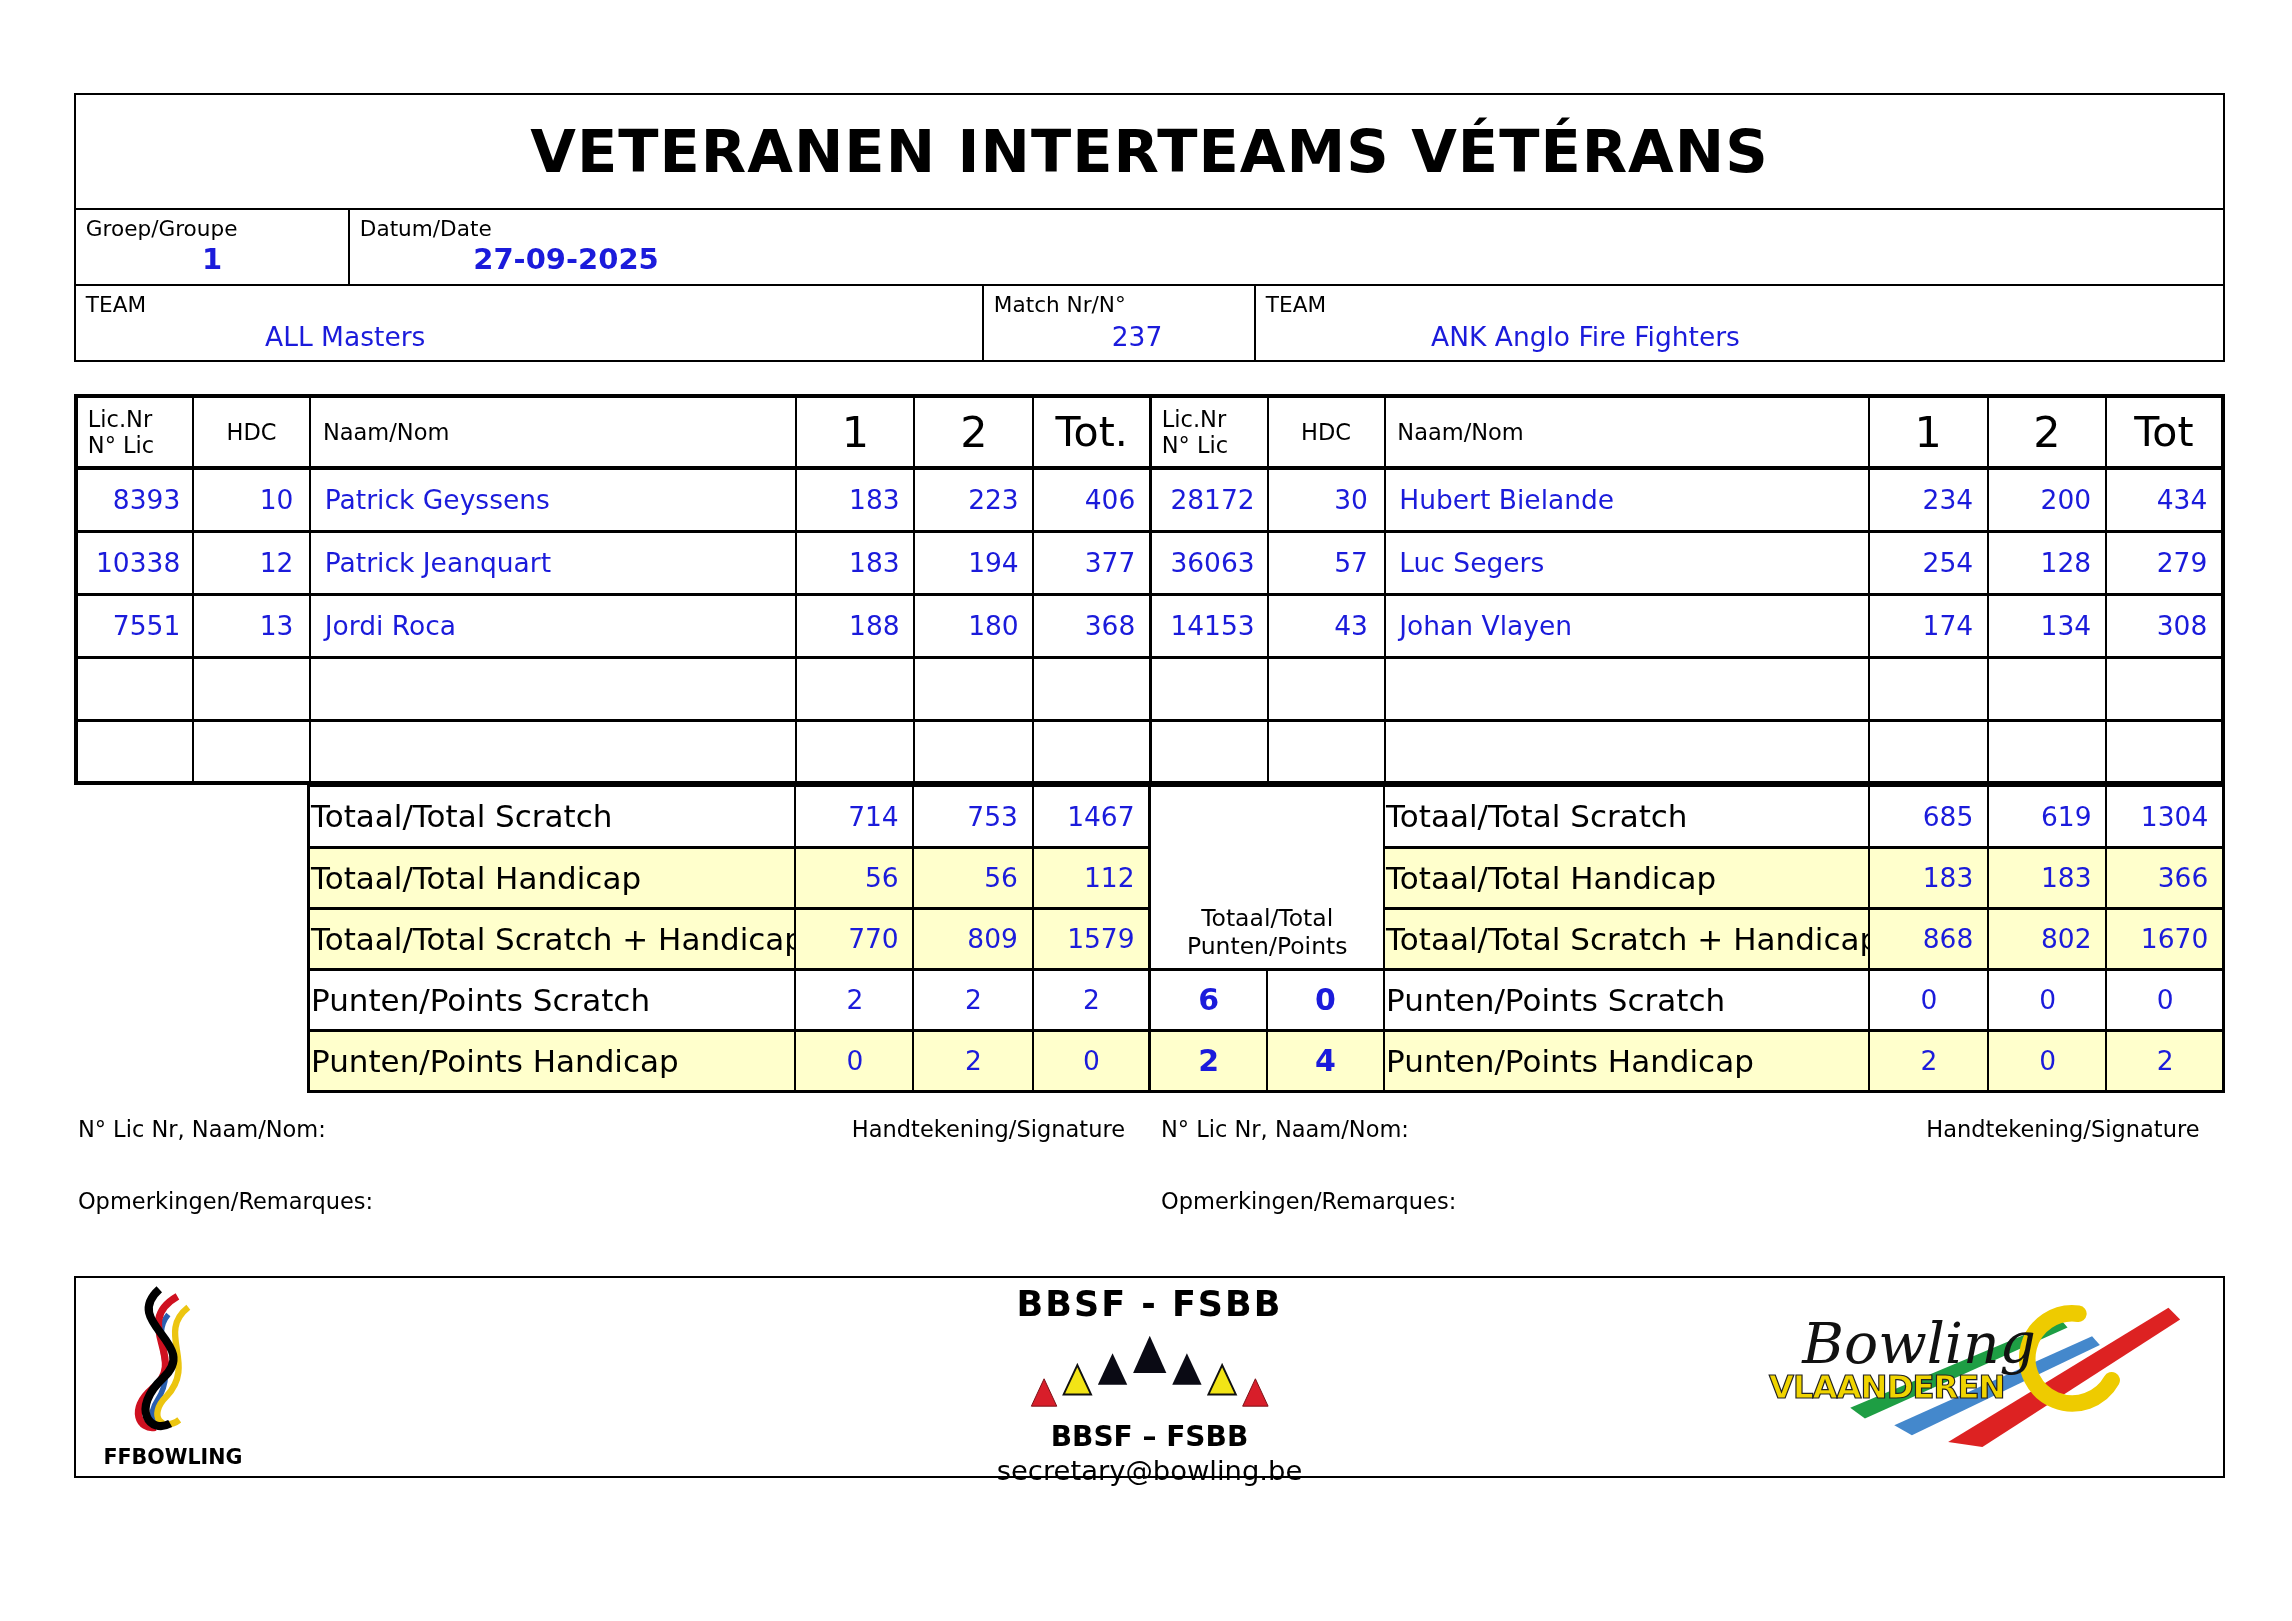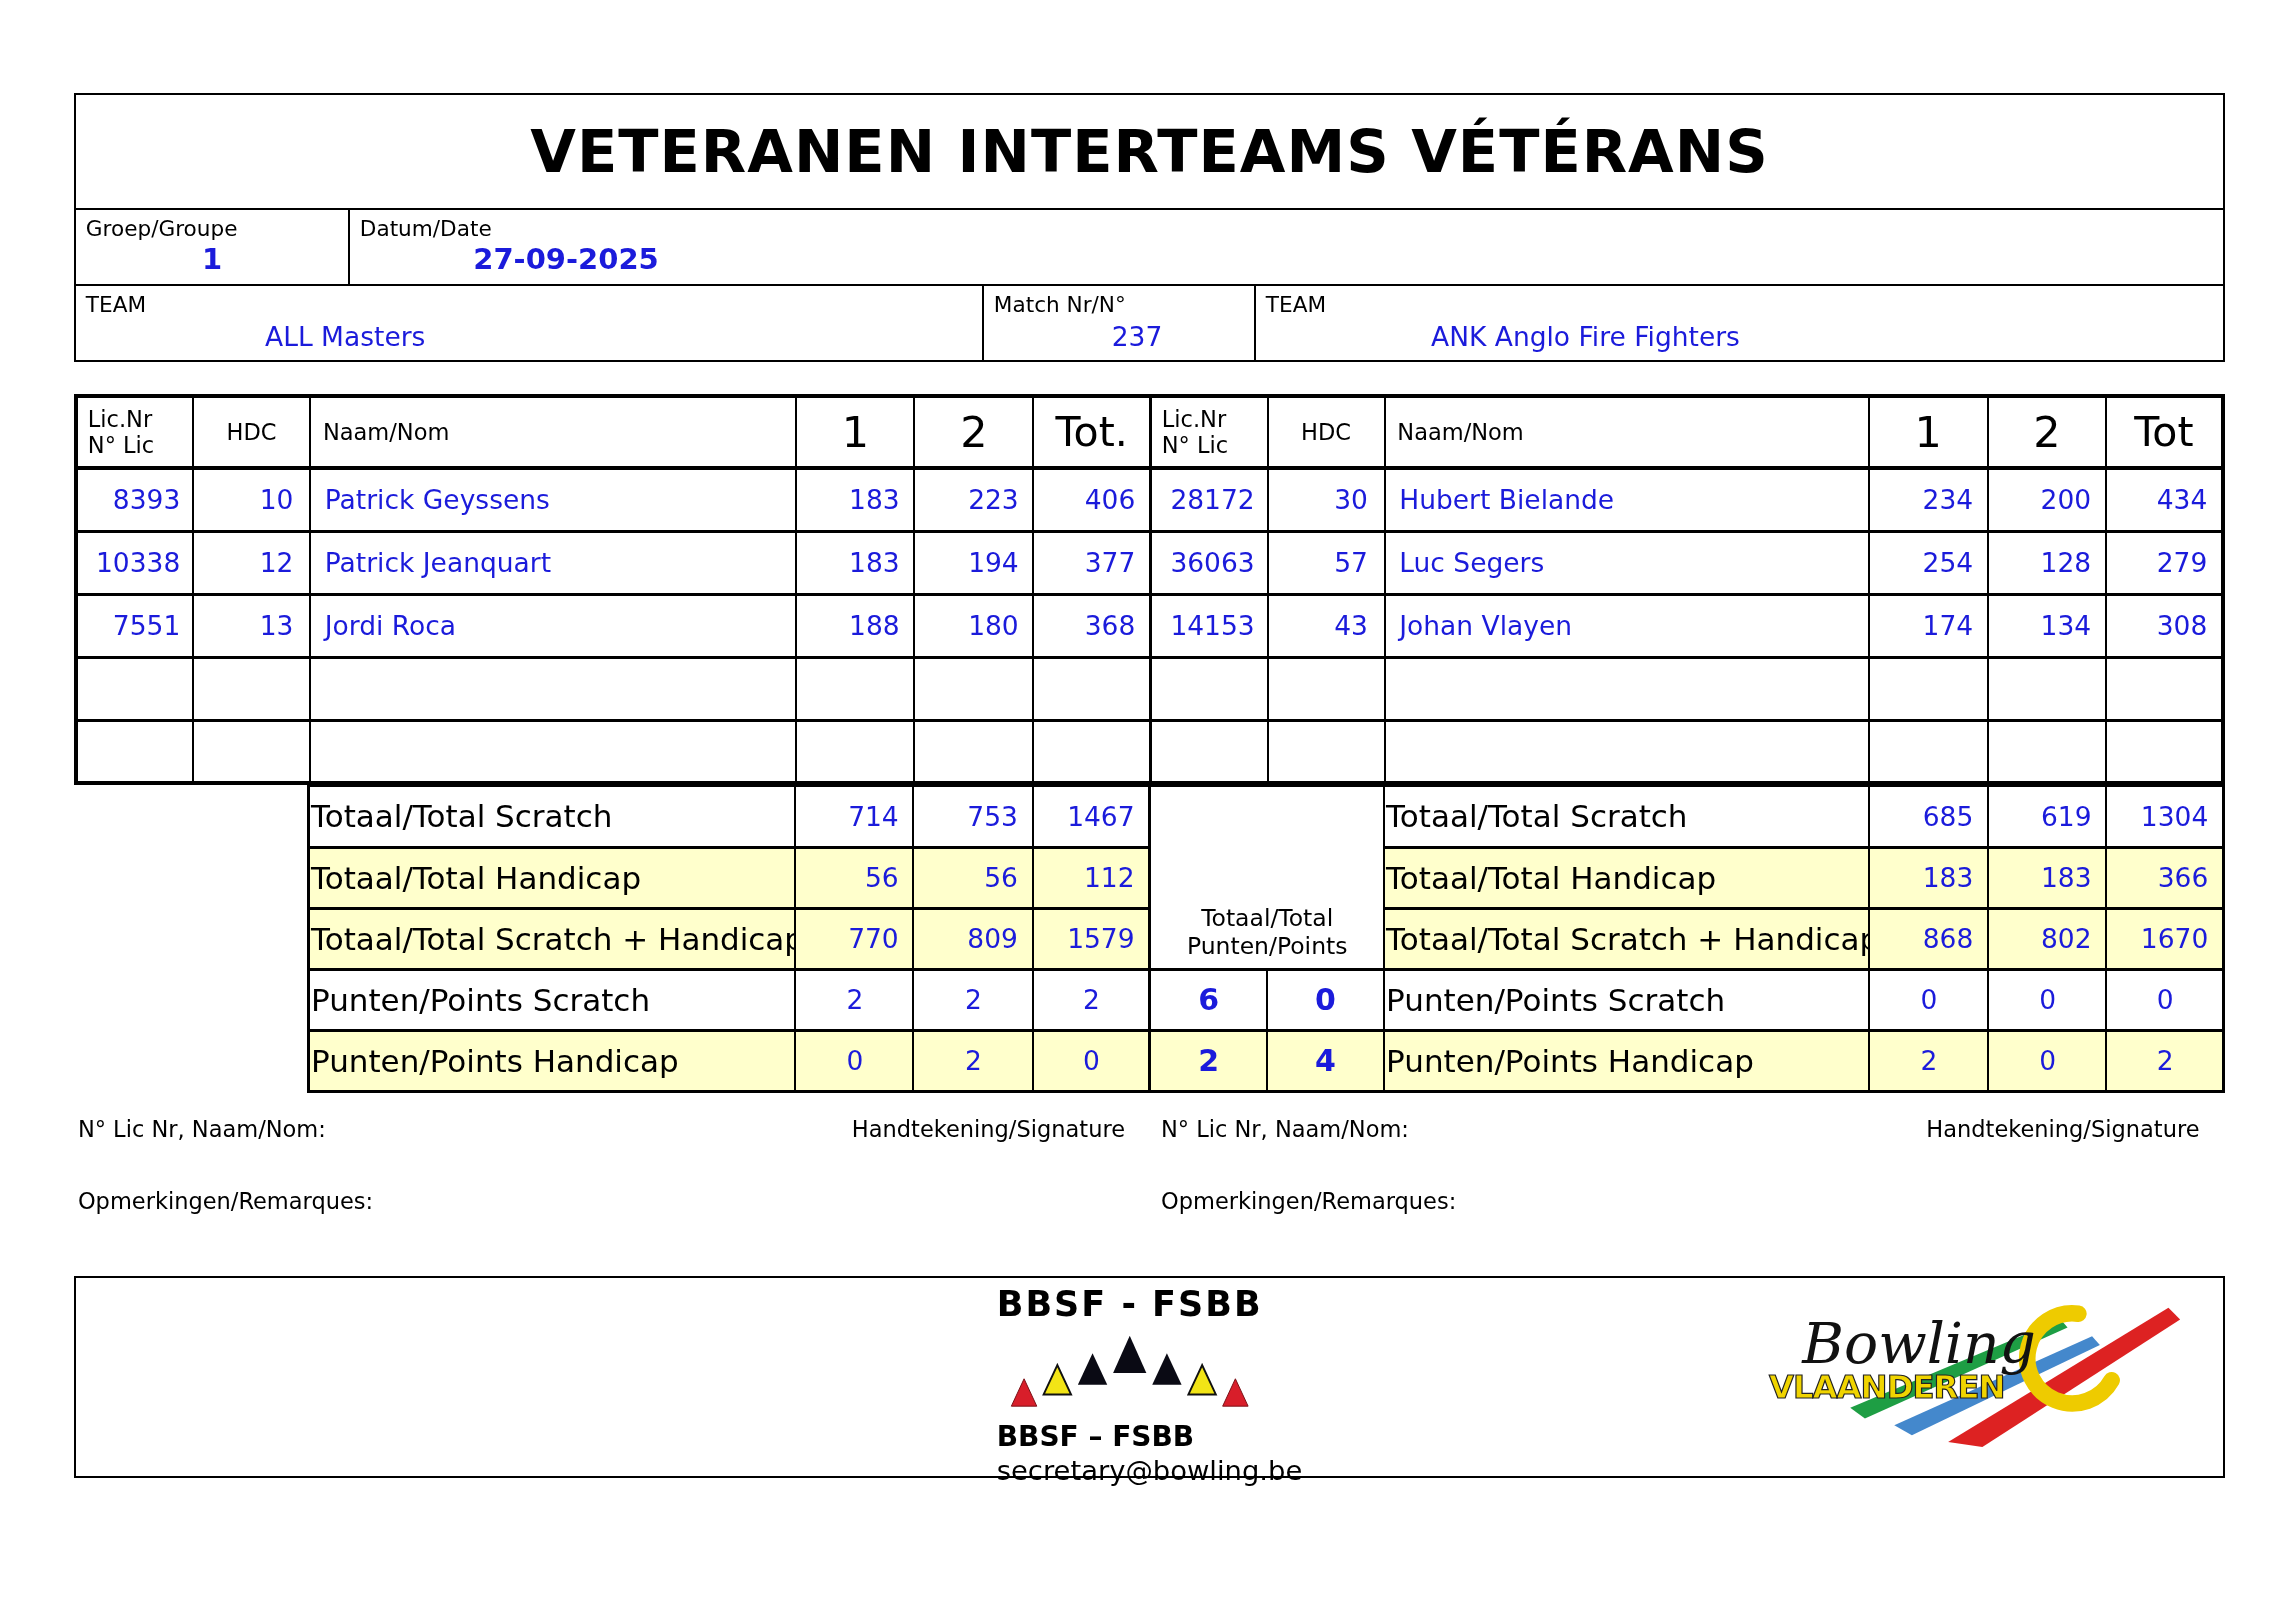--- a/index.html
+++ b/index.html
@@ -54,21 +54,21 @@
 
   
   .sig-row{position:relative;height:35px;margin-top:23.5px;font-size:22.5px;}
   .rem-row{position:relative;height:33px;margin-top:37px;font-size:22.5px;}
   .abs{position:absolute;white-space:nowrap;}
 
   
   .footer-box{position:relative;margin-top:55px;height:198px;border:2.9px solid #000;box-sizing:content-box;}
   .ff-logo{position:absolute;left:27.4px;top:7.8px;width:147px;text-align:left;}
   .ff-label{font-size:20.6px;font-weight:bold;letter-spacing:0px;margin-top:-2px;}
-  .center-block{position:absolute;left:50%;top:5.9px;transform:translateX(-50%);}
+  .center-block{position:absolute;left:50%;top:5.9px;transform:translateX(-50%);text-align:center;}
   .bbsf-title{font-size:35px;font-weight:bold;letter-spacing:2px;}
   .bbsf-name{font-size:28px;font-weight:bold;margin-top:2px;}
   .bbsf-email{font-size:27.4px;margin-top:2px;}
   .vl-logo{position:absolute;right:35px;top:11.8px;}
 </style>
 </head>
 <body>
 
 <div class="page">
   <div class="sheet">
@@ -296,20 +296,29 @@
       <span class="abs" style="right:25.5px;">Handtekening/Signature</span>
     </div>
 
     <div class="rem-row">
       <span class="abs" style="left:3.9px;">Opmerkingen/Remarques:</span>
       <span class="abs" style="left:1087px;">Opmerkingen/Remarques:</span>
     </div>
 
     <div class="footer-box">
 
+      <div class="ff-logo">
+        <svg width="118" height="157" viewBox="0 0 130 170">
+          <path d="M72,30 C50,56 84,88 60,124 C48,142 58,152 66,148" fill="none" stroke="#2a5fb0" stroke-width="6"></path>
+          <path d="M94,22 C58,50 104,84 70,120 C48,142 66,160 84,146" fill="none" stroke="#ecc510" stroke-width="7"></path>
+          <path d="M82,10 C30,40 96,80 54,112 C28,134 40,158 58,154" fill="none" stroke="#cf1020" stroke-width="8"></path>
+          <path d="M62,2 C20,40 108,62 66,100 C30,134 52,162 74,150" fill="none" stroke="#000000" stroke-width="9"></path>
+        </svg>
+        <div class="ff-label">FFBOWLING</div>
+      </div>
 
       <div class="center-block">
         <div class="bbsf-title">BBSF - FSBB</div>
         <svg width="265" height="90" viewBox="0 0 270 92">
           <polygon points="27,56 14,84 40,84" fill="#d81e2a" stroke="#7a0f16" stroke-width="1"></polygon>
           <polygon points="61,42 47,72 75,72" fill="#f2e416" stroke="#111111" stroke-width="2"></polygon>
           <polygon points="97,30 82,62 112,62" fill="#0a0a14"></polygon>
           <polygon points="135,12 118,50 152,50" fill="#0a0a14"></polygon>
           <polygon points="173,30 158,62 188,62" fill="#0a0a14"></polygon>
           <polygon points="209,42 195,72 223,72" fill="#f2e416" stroke="#111111" stroke-width="2"></polygon>

